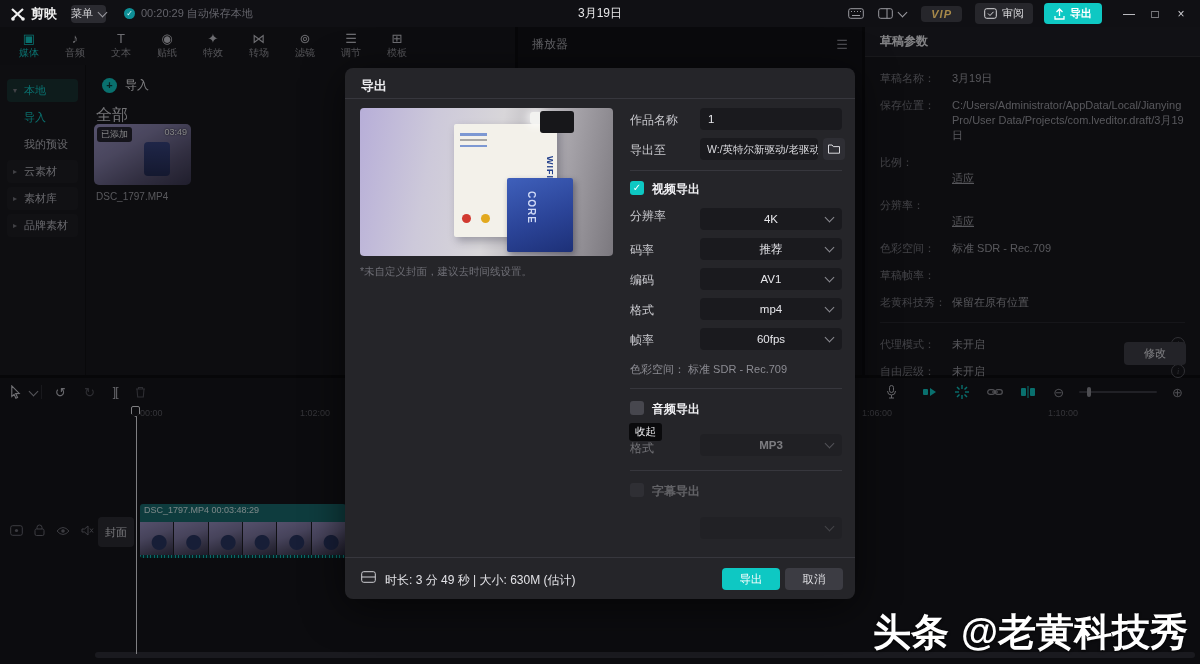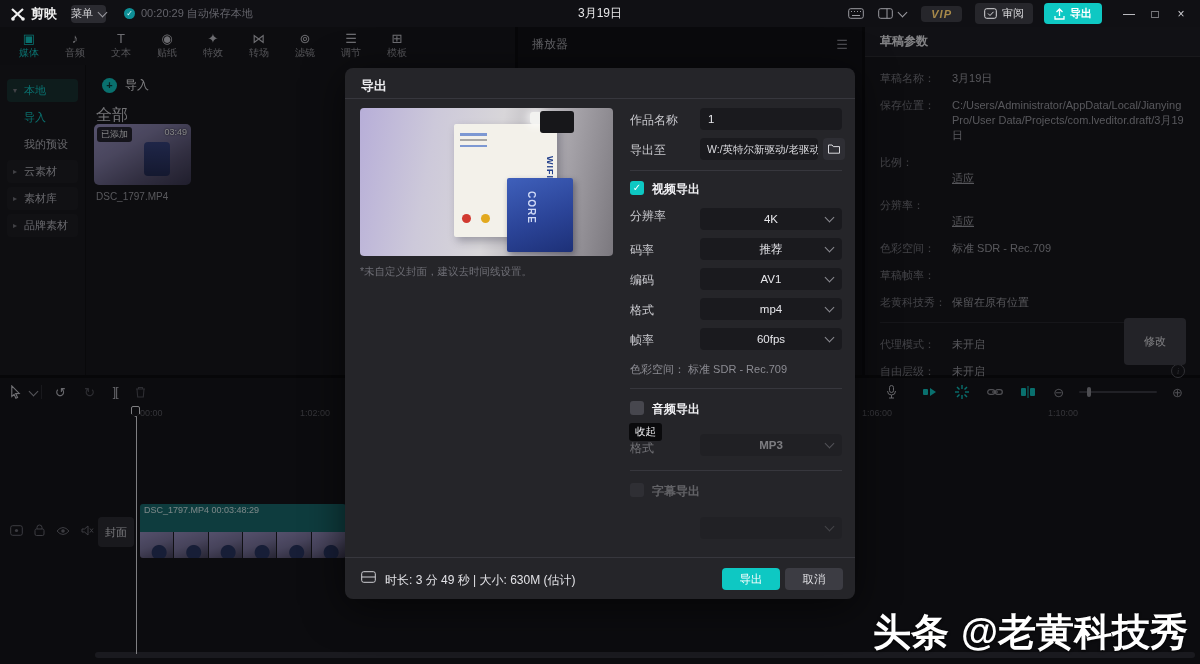--- a/index.html
+++ b/index.html
@@ -72,21 +72,21 @@
   .rp-header{height:29px;background:#1d1d22;border-bottom:1px solid #2a2a2f;display:flex;align-items:center;
              padding-left:15px;font-size:12px;font-weight:bold;color:#ececef;}
   .rp-body{padding:14px 15px 0 15px;font-size:11px;}
   .rp-row{display:flex;margin-bottom:12px;line-height:15px;}
   .rp-label{width:72px;flex:none;color:#77777e;}
   .rp-value{flex:1;color:#9c9ca3;word-break:break-all;}
   .rp-value.link{text-decoration:underline;margin-top:16px;}
   .rp-divider{height:1px;background:#25252a;margin:4px 0 14px 0;}
   .info-dot{flex:none;width:12px;height:12px;border:1px solid #55555c;border-radius:50%;color:#55555c;font-size:8px;
             display:flex;align-items:center;justify-content:center;margin-left:6px;font-family:"Liberation Serif",serif;font-style:italic;}
-  .modify-btn{position:absolute;right:14px;bottom:10px;background:#3d3d44;border-radius:4px;padding:16px 20px;
+  .modify-btn{position:absolute;right:14px;bottom:10px;background:#3d3d44;border-radius:4px;padding:4px 20px;
               font-size:11px;color:#e2e2e6;}
 
   
   .timeline{position:absolute;left:0;top:378px;width:1200px;height:286px;background:#131316;}
   .tl-toolbar{position:absolute;left:0;top:0;right:0;height:28px;display:flex;align-items:center;}
   .tli{color:#b9b9bf;margin:0 9px;display:flex;align-items:center;font-size:13px;line-height:1;}
   .tli.dim{color:#4f4f56;}
   .tli.teal{color:#0ec8c3;}
   .tl-divider{width:1px;height:14px;background:#2a2a30;margin:0 4px;}
   .tl-right{position:absolute;right:0;top:0;height:28px;display:flex;align-items:center;padding-right:8px;}
@@ -95,21 +95,21 @@
   .ruler{position:absolute;left:0;top:28px;right:0;height:15px;}
   .ruler-label{position:absolute;top:2px;font-size:9px;color:#5c5c63;}
   .playhead-line{position:absolute;left:136px;top:28px;width:1px;height:248px;background:#e4e4e8;z-index:5;}
   .playhead-head{position:absolute;left:131px;top:28px;width:9px;height:11px;border:1.5px solid #e4e4e8;
                  border-radius:2px 2px 3px 3px;box-sizing:border-box;background:#131316;z-index:6;
                  clip-path:polygon(0 0,100% 0,100% 70%,50% 100%,0 70%);}
   .track-ctls{position:absolute;left:10px;top:144px;display:flex;align-items:center;gap:11px;color:#6a6a72;}
   .cover-btn{position:absolute;left:98px;top:139px;width:36px;height:30px;background:#2b2b31;border-radius:4px;
              display:flex;align-items:center;justify-content:center;font-size:11px;color:#d8d8dc;}
   .clip{position:absolute;left:140px;top:126px;width:206px;height:54px;border-radius:3px;overflow:hidden;}
-  .clip-header{height:28px;background:#176b6c;color:#d9efef;font-size:9px;line-height:13px;padding-left:4px;
+  .clip-header{height:18px;background:#176b6c;color:#d9efef;font-size:9px;line-height:13px;padding-left:4px;
                white-space:nowrap;overflow:hidden;}
   .clip-thumbs{display:flex;height:33px;background:#222;}
   .clip-cell{flex:1;border-right:1px solid #1b1b20;
      background:radial-gradient(circle at 58% 62%, #27335f 0 7px, rgba(0,0,0,0) 8px),
                 linear-gradient(160deg,#978fc0 0%,#7d77a0 40%,#504c68 75%,#343148 100%);}
   .clip-wave{height:8px;background:repeating-linear-gradient(90deg,#0fbcb7 0 1px,#093a3b 1px 3px,#0fbcb7 3px 4px,#093a3b 4px 7px);}
   .tl-scrollbar{position:absolute;left:95px;bottom:6px;width:1100px;height:6px;background:#2d2d33;border-radius:3px;}
 
   
   .overlay{position:absolute;left:0;top:27px;width:1200px;height:637px;background:rgba(4,4,7,.45);z-index:20;}

